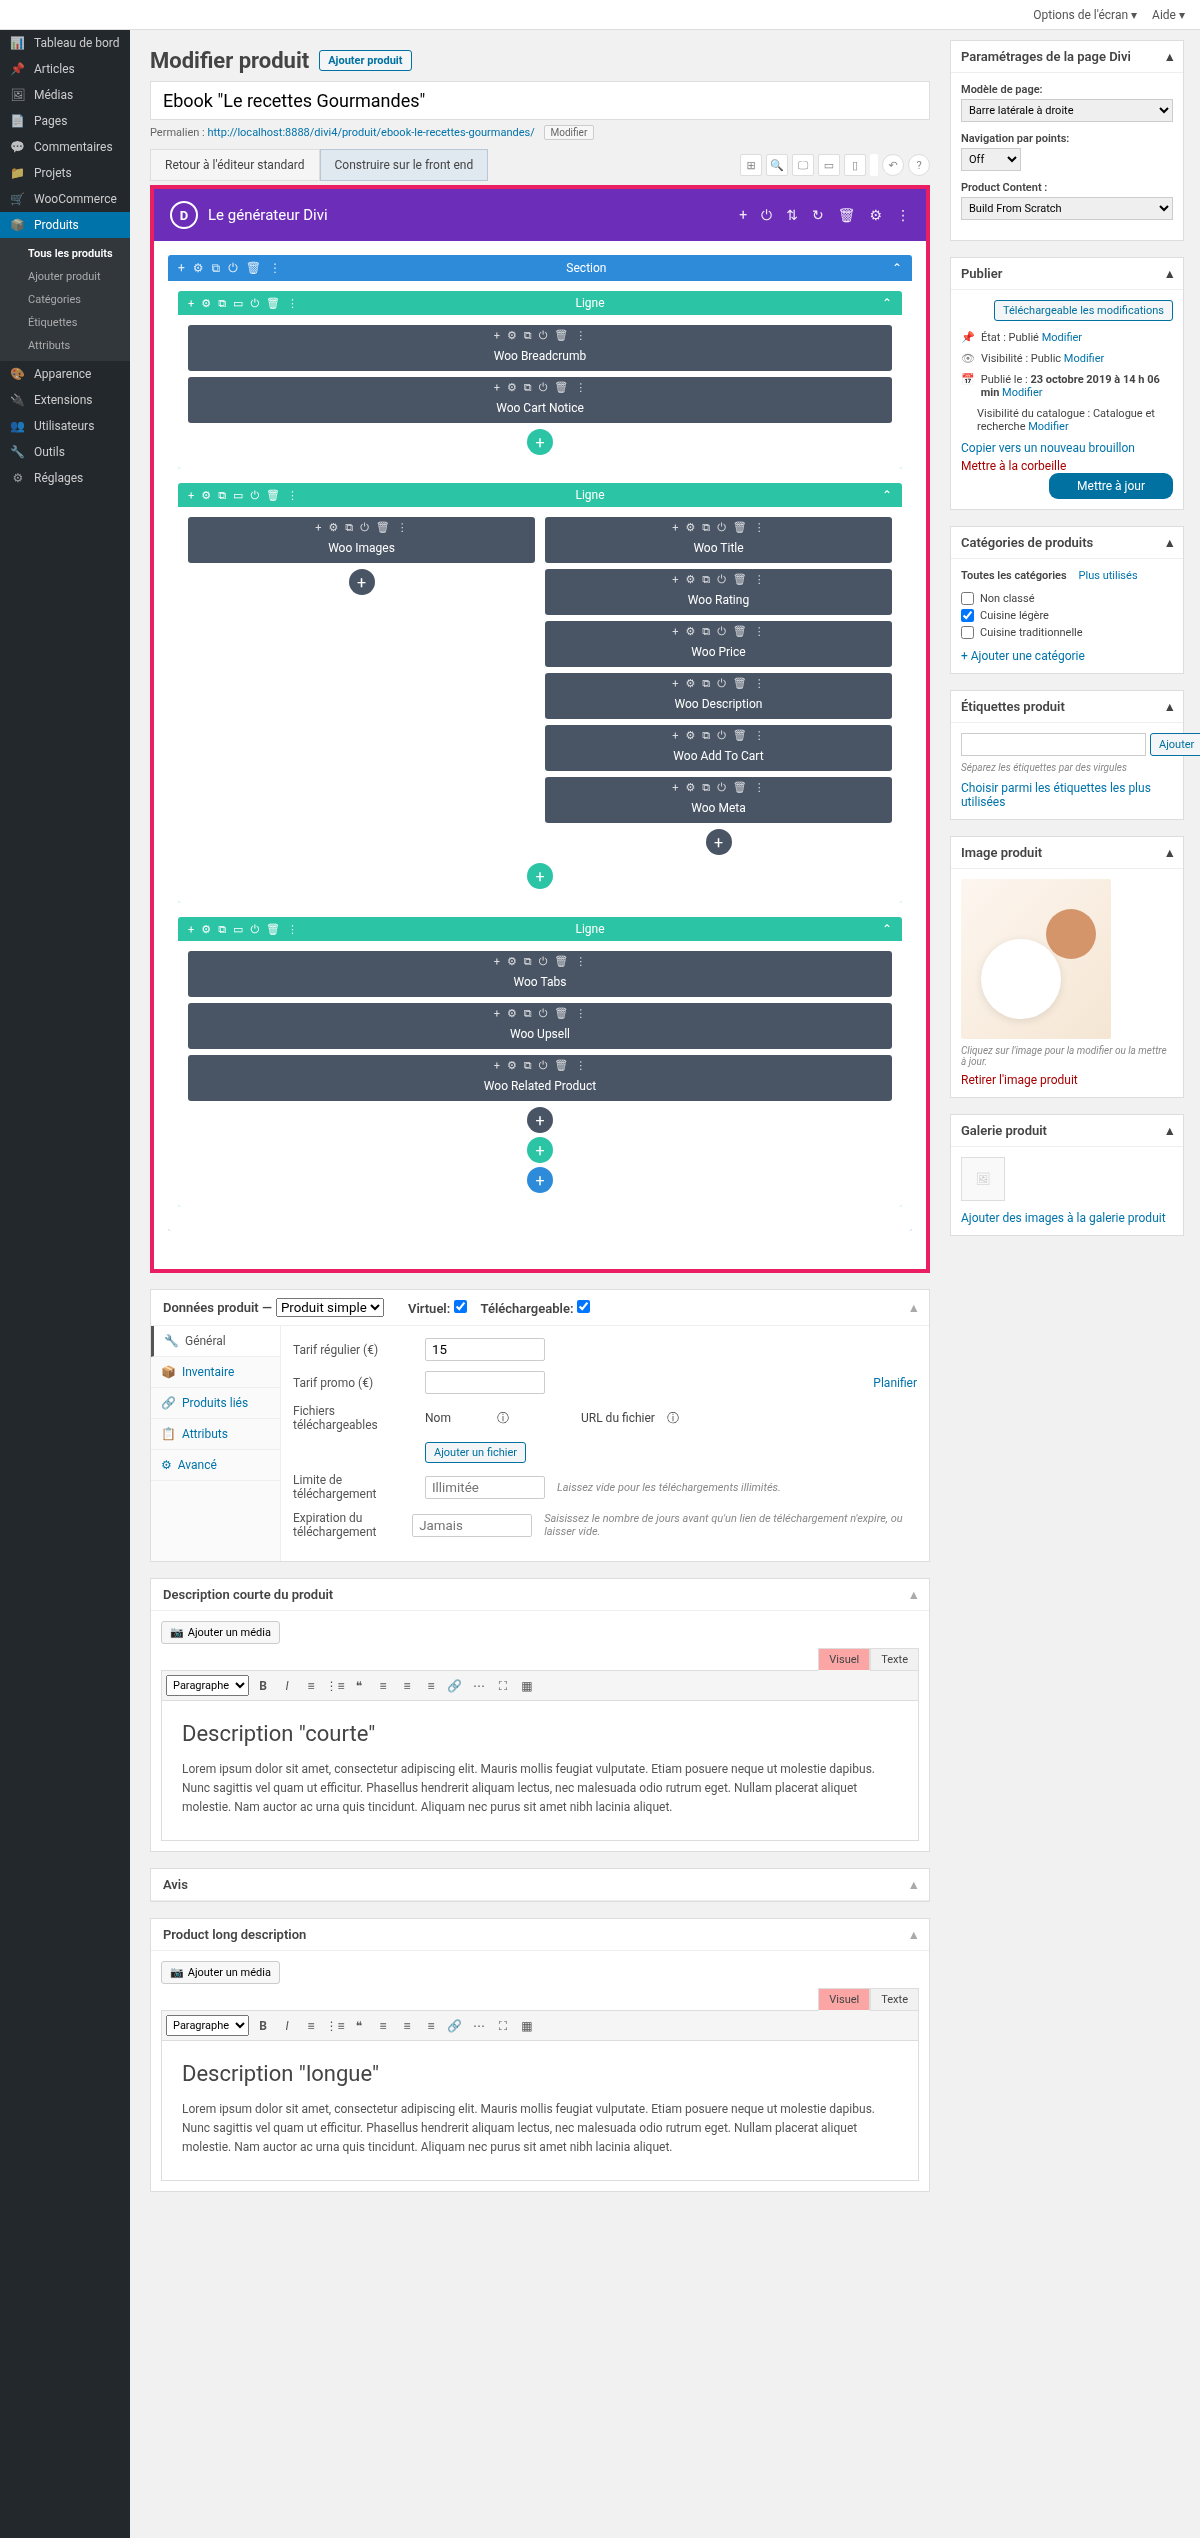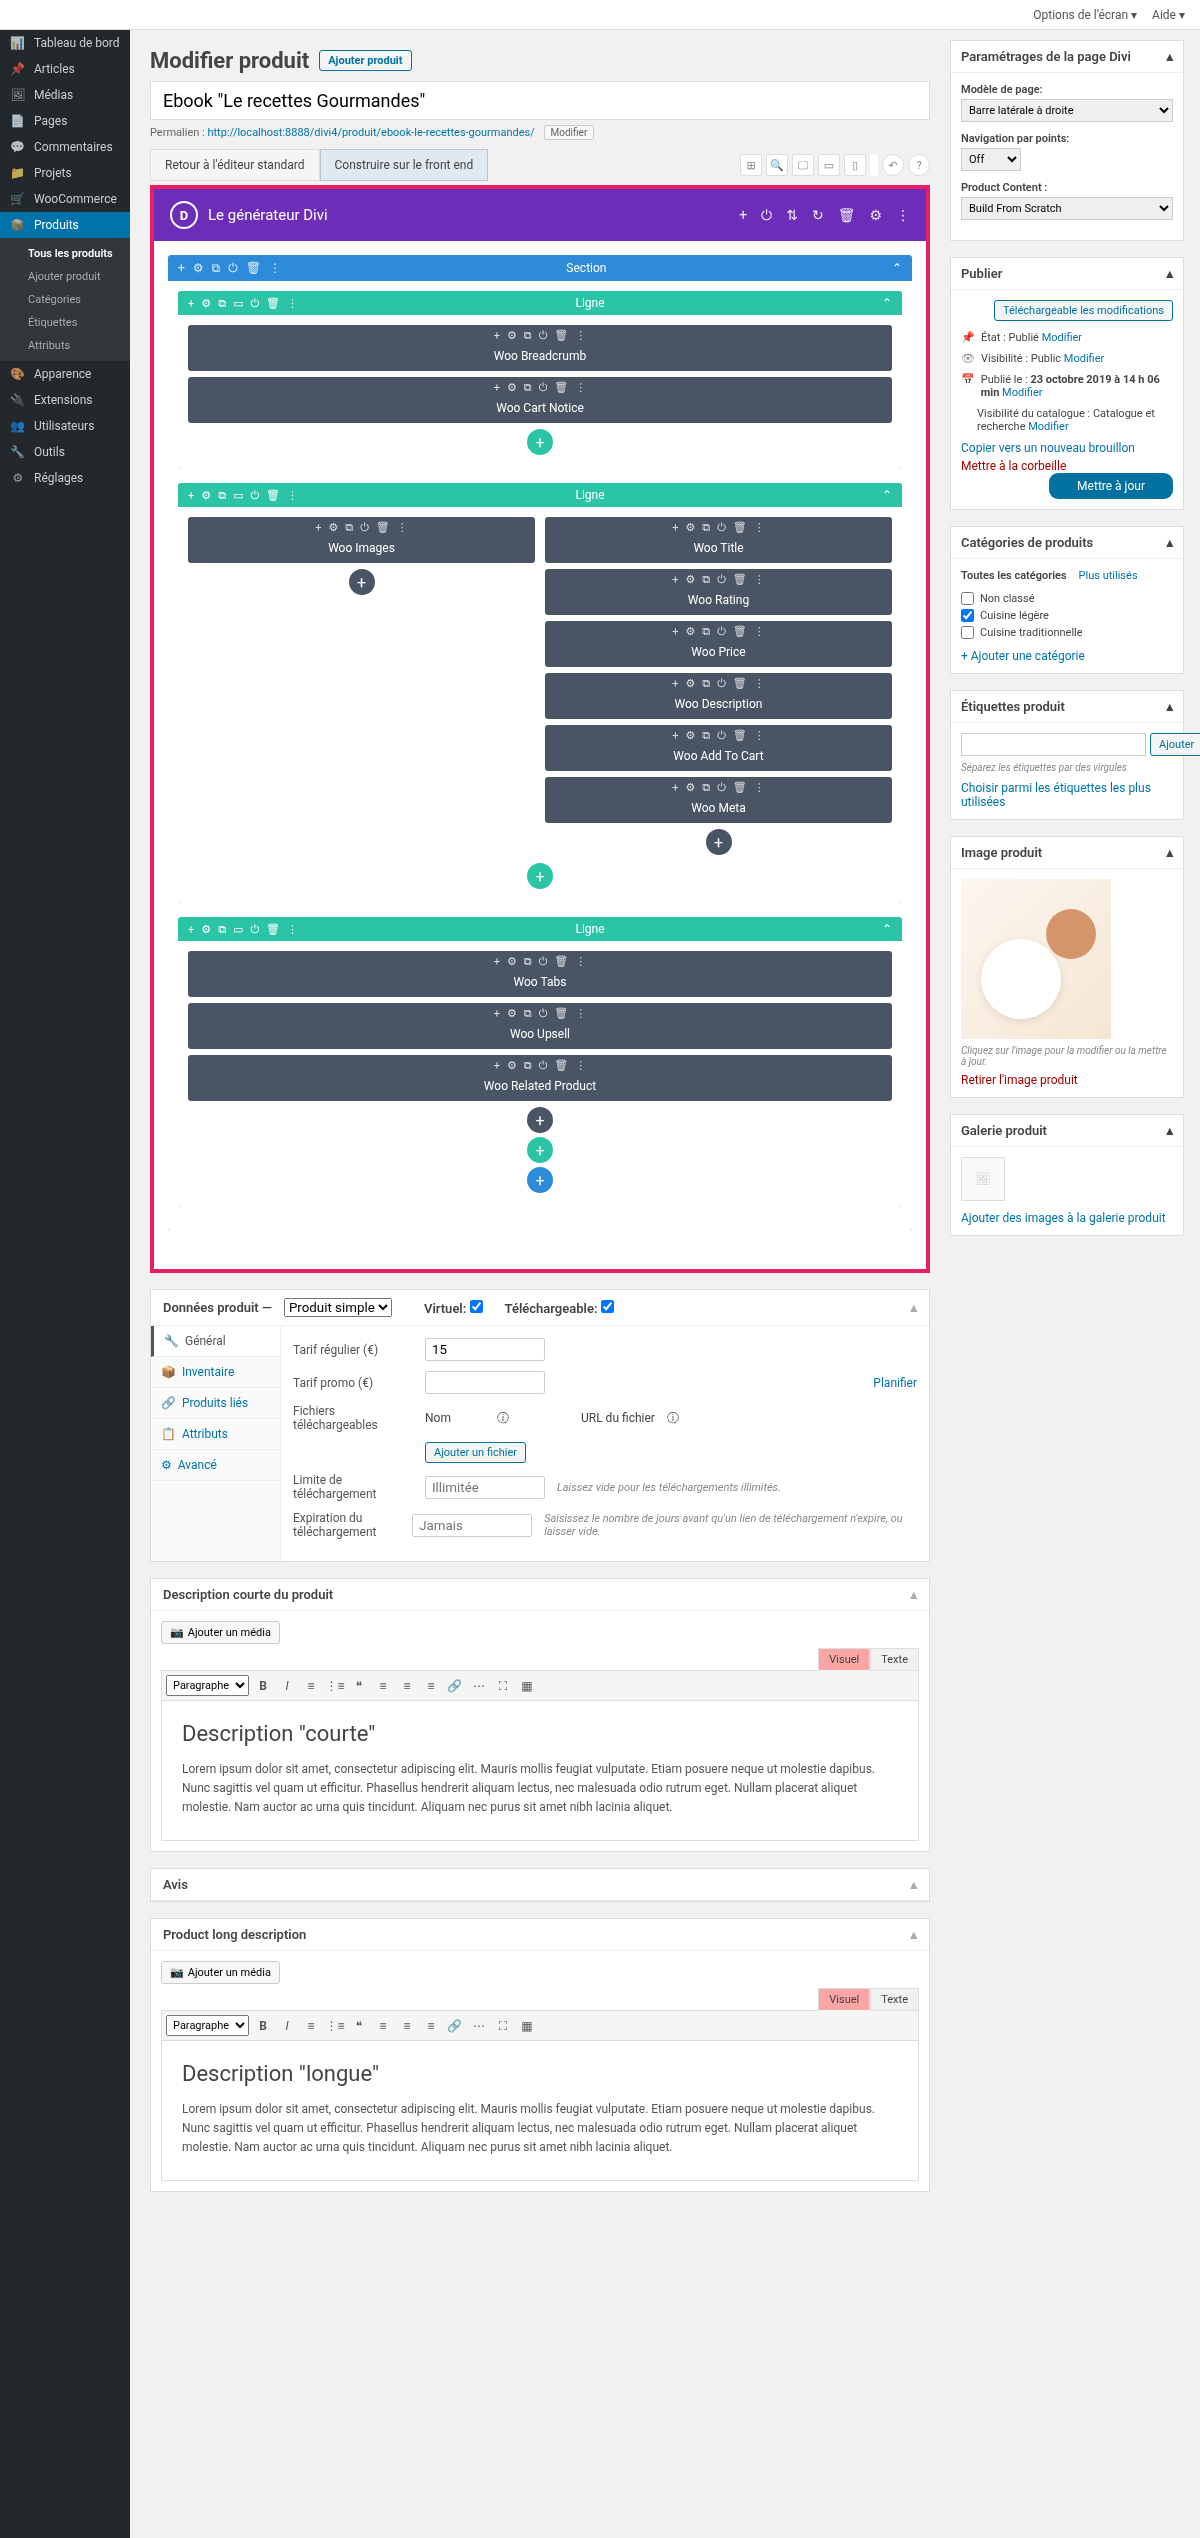--- a/index.html
+++ b/index.html
@@ -431,21 +431,21 @@
           </div>
 
         </div>
       </div>
     </div>
   </div>
 
   
   <div class="panel">
     <div class="panel-header">
-      <div style="display:flex;align-items:center;gap:12px">
+      <div style="display:flex;align-items:center;gap:4px">
         <span>Données produit —</span>
         <select><option>Produit simple</option></select>
         <span style="margin-left:20px"><span>Virtuel:</span> <input type="checkbox" checked="" style=""></span>
         <span style="margin-left:10px"><span>Téléchargeable:</span> <input type="checkbox" checked="" style=""></span>
       </div>
       <span class="caret">▴</span>
     </div>
     <div class="product-data-body">
       <div class="pd-tabs">
         <div class="active">

